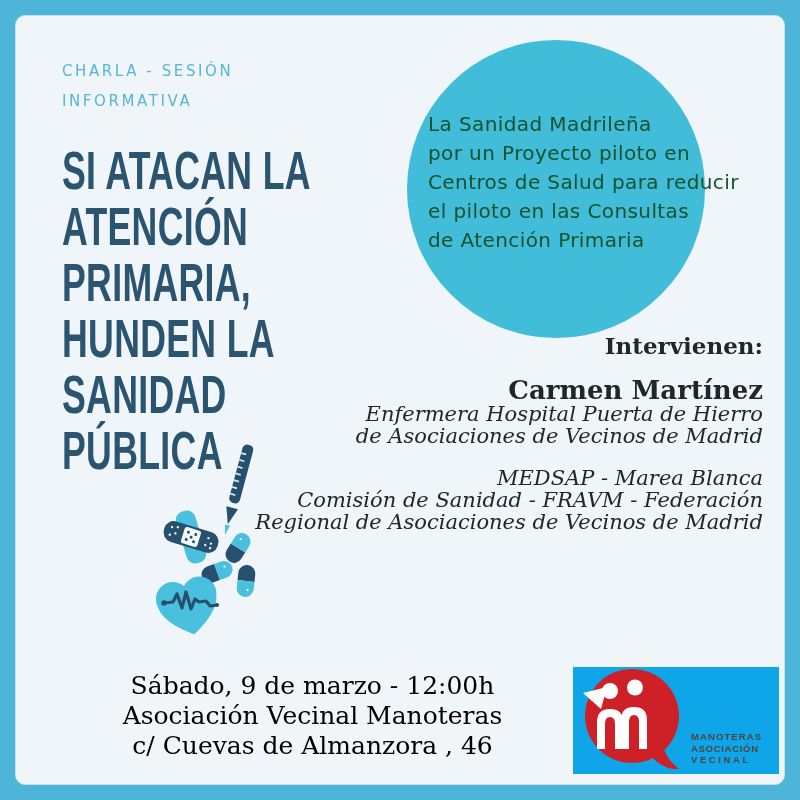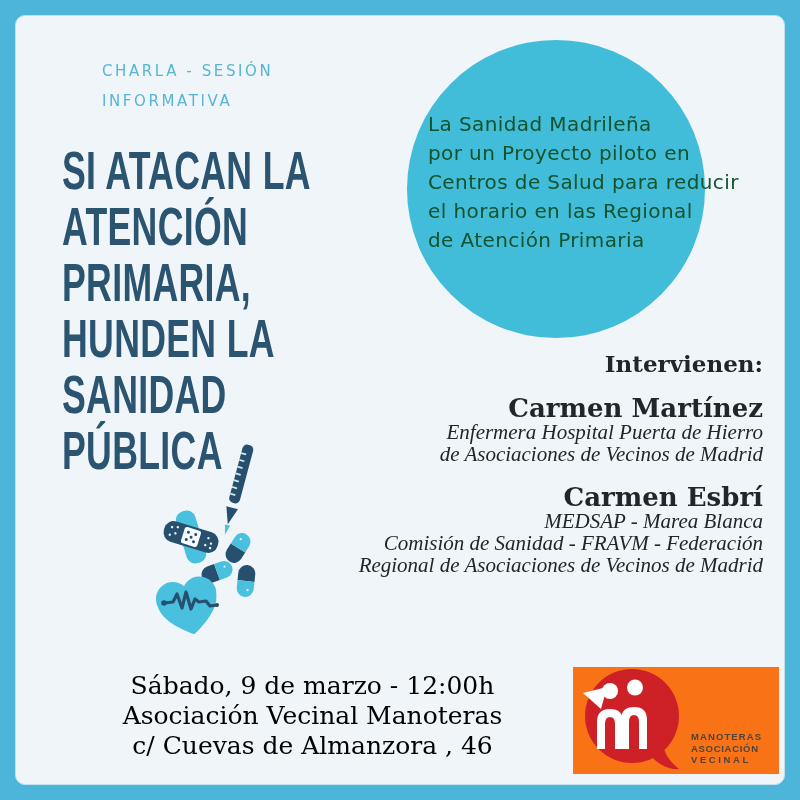--- a/index.html
+++ b/index.html
@@ -8,52 +8,52 @@
     background:#4db5da;
     font-family:"DejaVu Sans",sans-serif;
   }
   .abs{position:absolute;}
   .canvas{
     position:absolute;inset:15px;background:#eff5f9;border-radius:10px;
     border:1px solid #bfe2f0;box-sizing:border-box;
   }
   .eyebrow{
     left:62px;top:56px;font-size:15px;line-height:30px;
-    letter-spacing:2.6px;color:#55b6d5;font-weight:500;margin-left:40px;
+    letter-spacing:2.6px;color:#55b6d5;font-weight:500;
   }
   .headline{
     left:62px;top:142px;
     font-family:"Liberation Sans","DejaVu Sans",sans-serif;
     font-weight:700;font-size:54px;line-height:56px;color:#2b5470;
     transform:scaleX(.66);transform-origin:left top;white-space:nowrap;
     letter-spacing:.5px;
   }
   .bubble{
     left:407px;top:40px;width:298px;height:298px;border-radius:50%;
     background:#41bcd9;
   }
   .bubble-text{
     left:428px;top:110px;font-size:20px;line-height:29px;
     color:#14532d;white-space:nowrap;letter-spacing:.4px;
   }
   .participants{
-    top:352px;right:37px;text-align:right;color:#21262b;
+    top:334px;right:37px;text-align:right;color:#21262b;
     font-family:"DejaVu Serif","Liberation Serif",serif;white-space:nowrap;
   }
   .participants-heading{font-weight:700;font-size:23px;line-height:24px;margin-bottom:20px;}
   .speaker-name{font-weight:700;font-size:26px;line-height:24px;margin-bottom:1px;}
-  .org{font-style:italic;font-size:21px;line-height:22px;font-family:Liberation Serif, serif;}
+  .org{font-style:italic;font-size:21px;line-height:22px;}
   .speaker-2{margin-top:20px;}
   .event{
     left:55px;top:671px;width:515px;text-align:center;
     font-family:"DejaVu Serif","Liberation Serif",serif;
     font-size:25px;line-height:30px;color:#000000;
   }
   .illustration{left:140px;top:425px;width:200px;height:215px;}
-  .logo-card{left:573px;top:667px;width:206px;height:107px;background:#f97316;}
+  .logo-card{left:573px;top:667px;width:206px;height:107px;background:#0ea5e9;}
   .logo-bubble{position:absolute;left:2px;top:0;}
   .logo-text{
     position:absolute;left:118px;top:64px;color:#4c443e;
     font-family:"Liberation Sans","DejaVu Sans",sans-serif;
     font-weight:700;font-size:9.5px;line-height:11.5px;white-space:nowrap;
   }
   .lt1{letter-spacing:1.1px;}
   .lt2{letter-spacing:.7px;}
   .lt3{letter-spacing:2.6px;}
 </style>
@@ -74,33 +74,32 @@
   <div>HUNDEN LA</div>
   <div>SANIDAD</div>
   <div>PÚBLICA</div>
 </div>
 
 <div class="abs bubble"></div>
 <div class="abs bubble-text">
   <div>La Sanidad Madrileña</div>
   <div>por un Proyecto piloto en</div>
   <div>Centros de Salud para  reducir</div>
-  <div>el horario en las Regional</div>
+  <div>el piloto en las Consultas</div>
   <div>de Atención Primaria</div>
 </div>
 
 <div class="abs participants">
   <div class="participants-heading">Intervienen:</div>
   <div class="speaker">
     <div class="speaker-name">Carmen Martínez</div>
     <div class="org">Enfermera Hospital Puerta de Hierro</div>
     <div class="org">de Asociaciones de Vecinos de Madrid</div>
   </div>
   <div class="speaker speaker-2">
-    <div class="speaker-name">Carmen Esbrí</div>
     <div class="org">MEDSAP - Marea Blanca</div>
     <div class="org">Comisión de Sanidad - FRAVM - Federación</div>
     <div class="org">Regional de Asociaciones de Vecinos de Madrid</div>
   </div>
 </div>
 
 <svg class="abs illustration" viewBox="0 0 200 215" width="200" height="215" aria-hidden="true">
 
   <g transform="translate(109,20) rotate(15)">
     <rect x="-5.5" y="0" width="11" height="60" rx="4.5" fill="#27506e"></rect>

